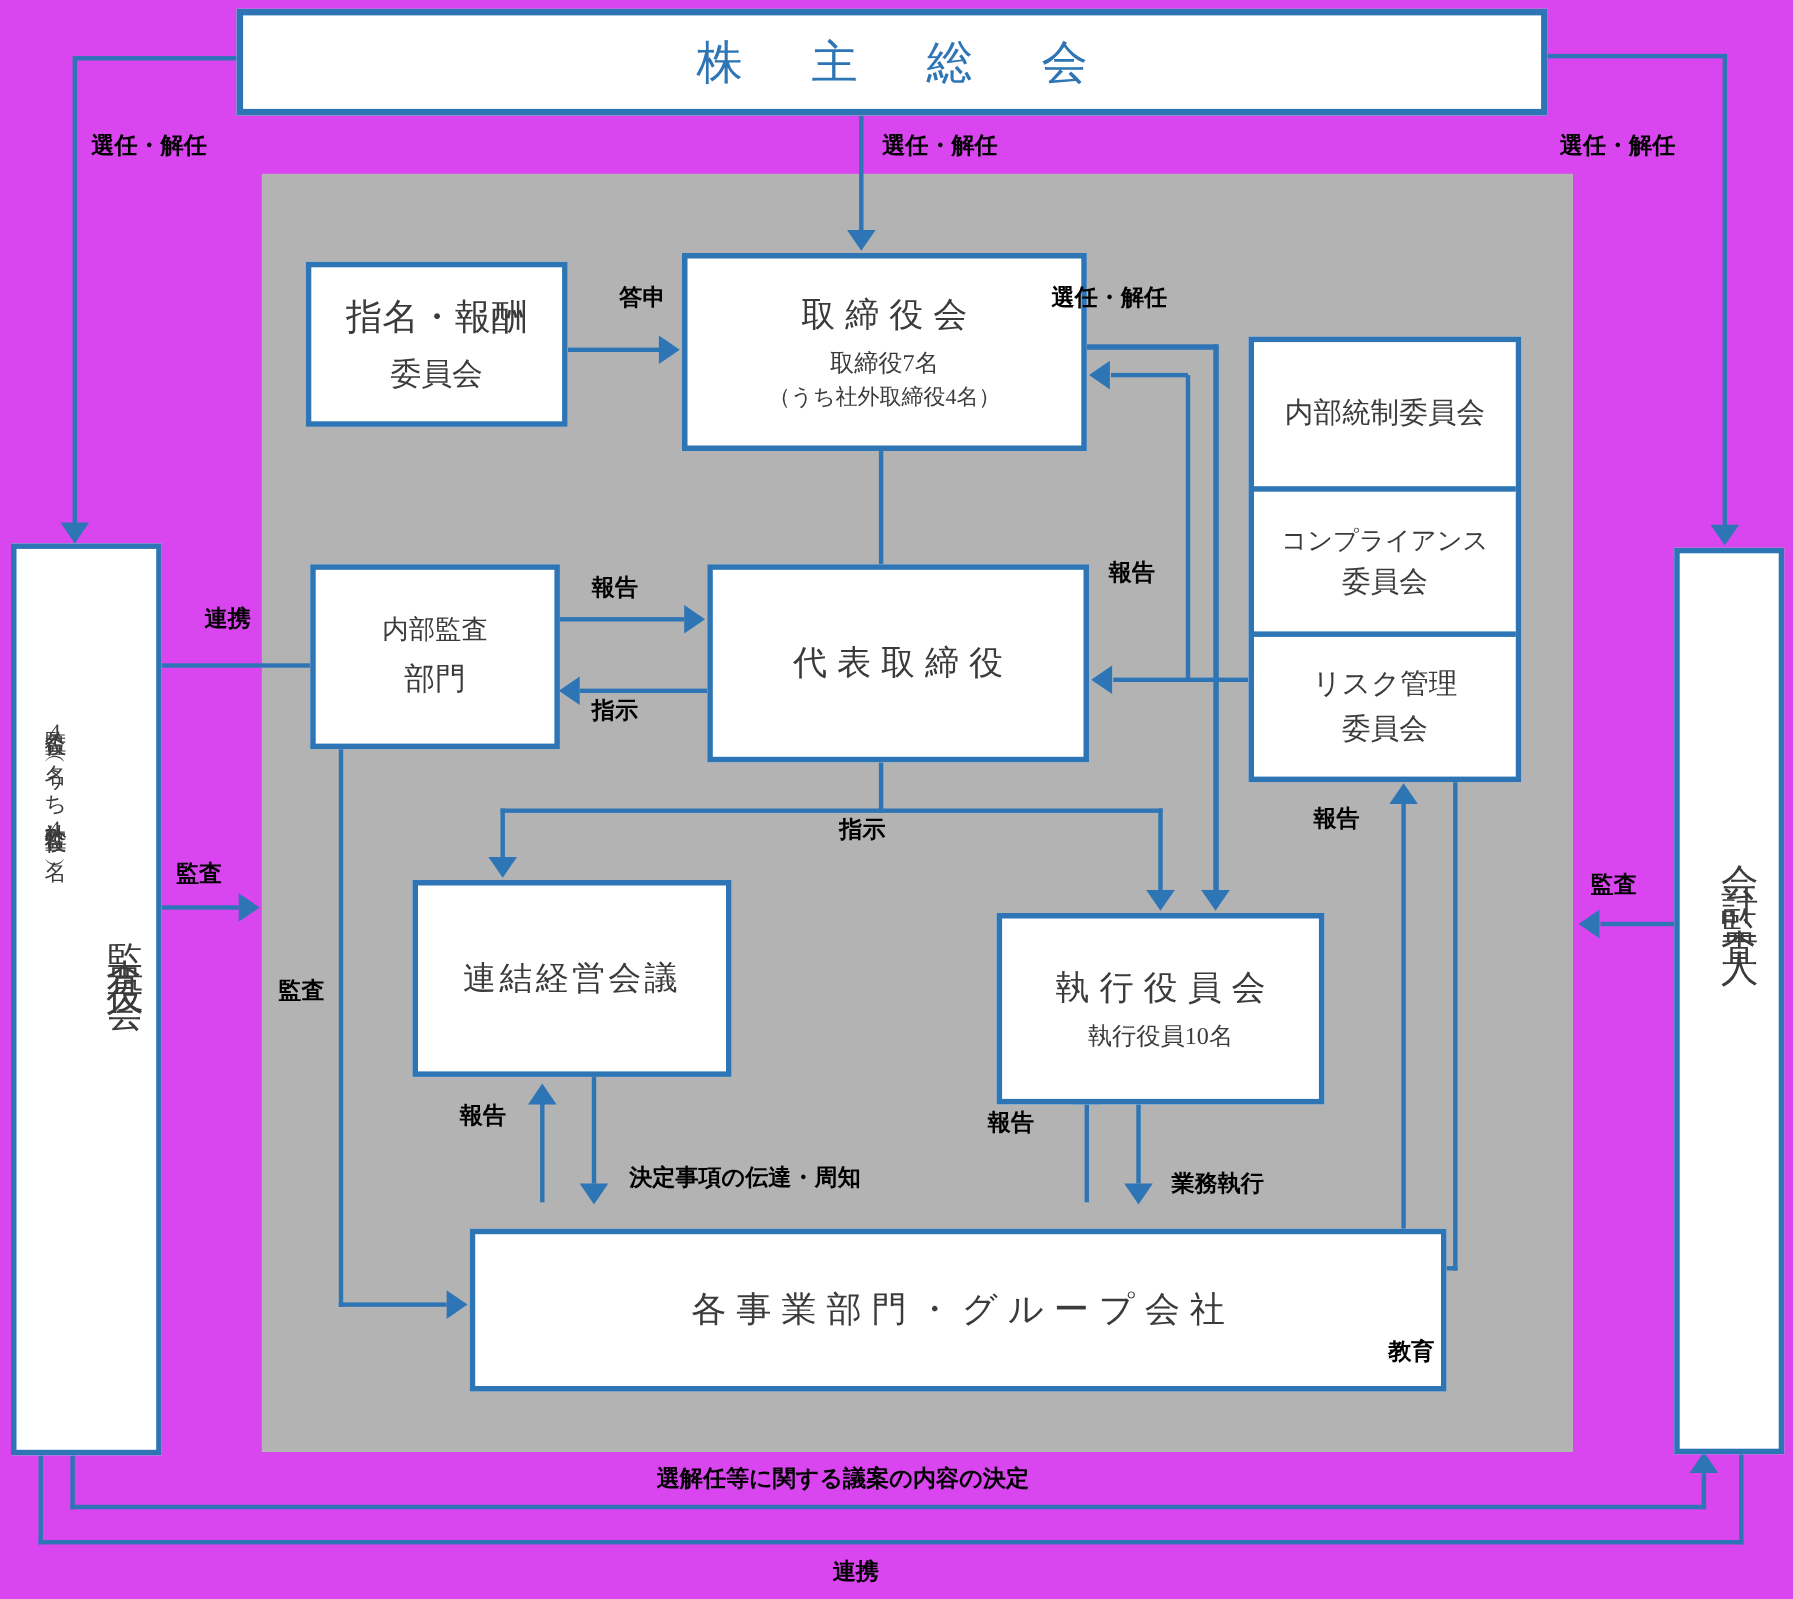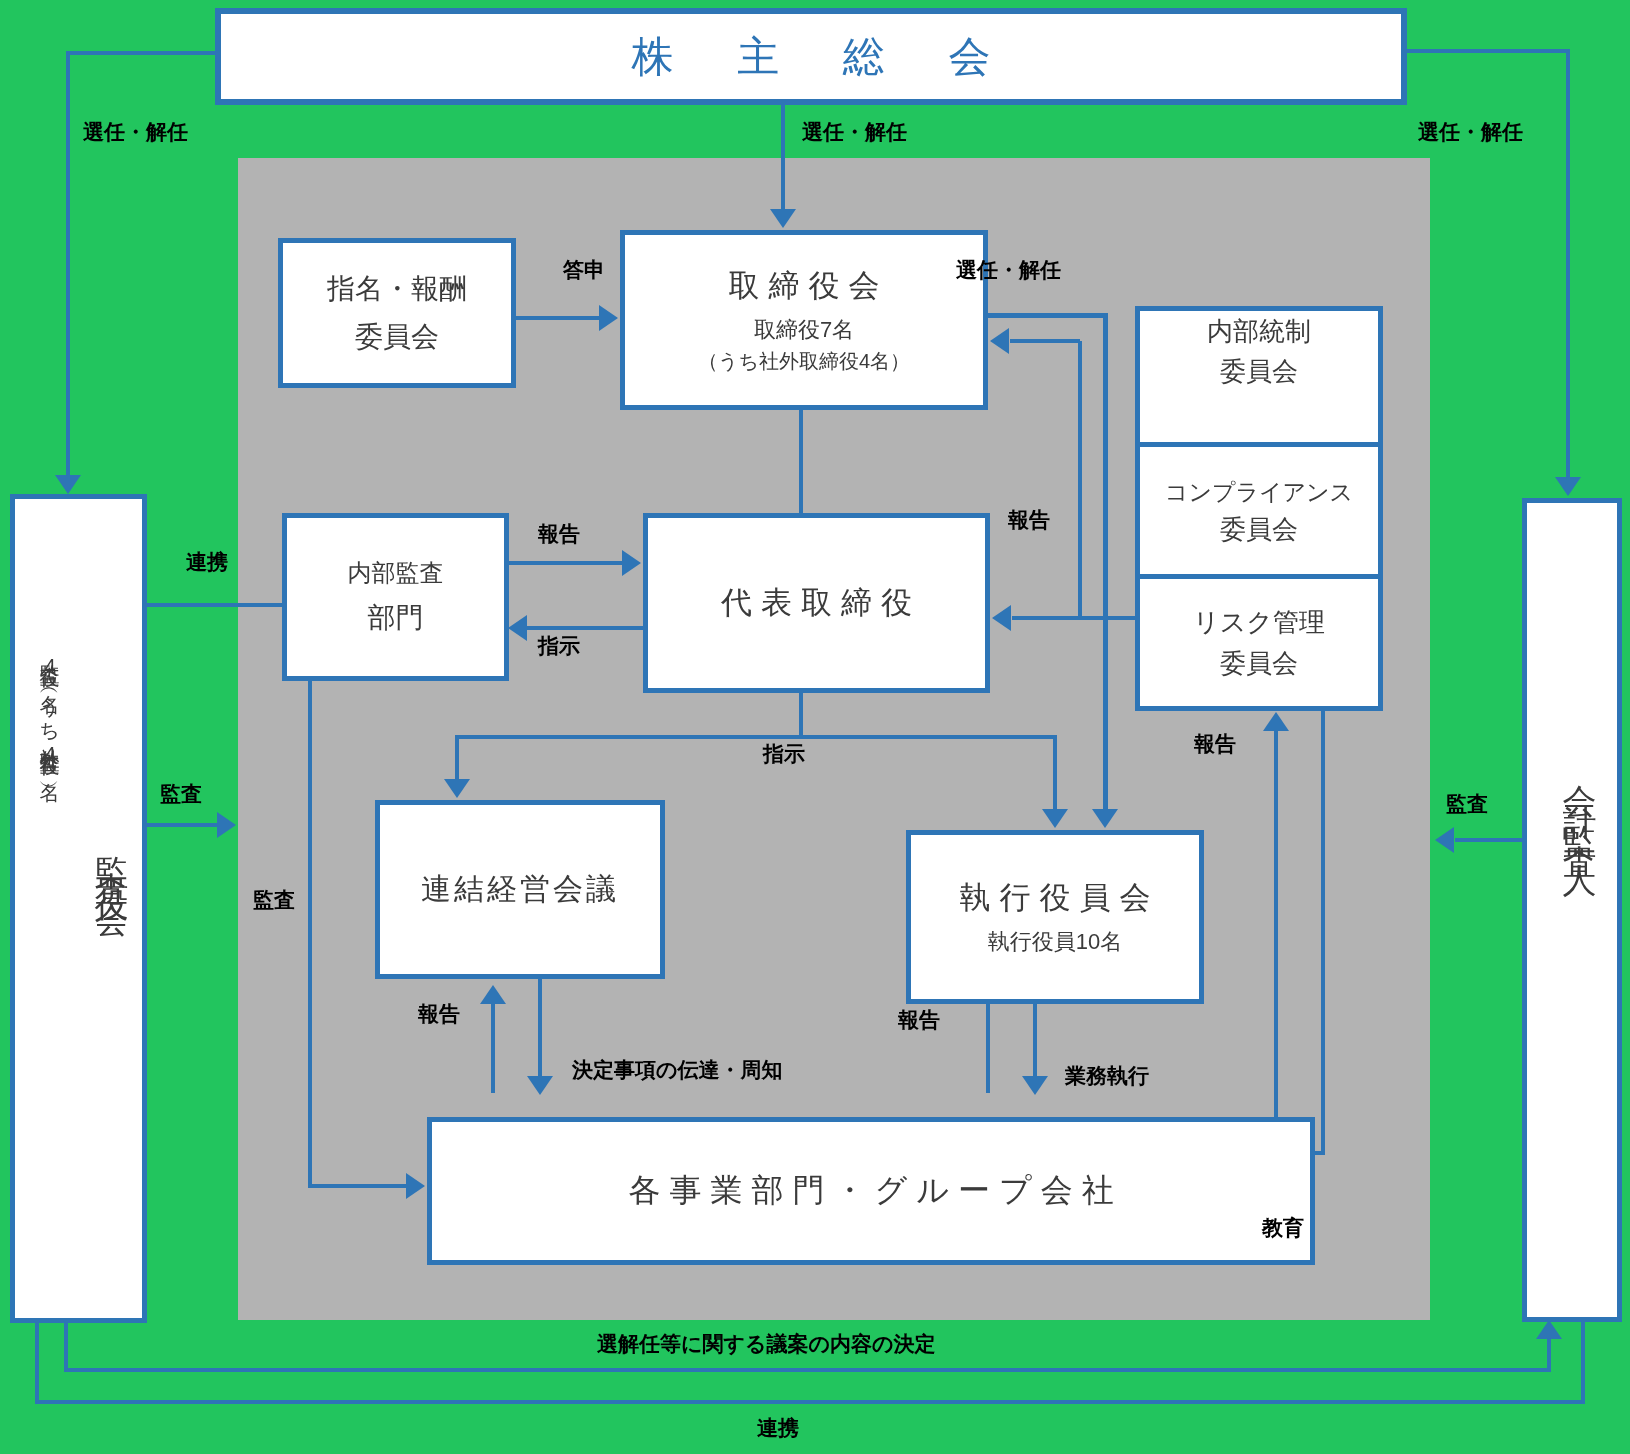--- a/index.html
+++ b/index.html
@@ -1,17 +1,17 @@
 <!DOCTYPE html>
 <html><head>
 <meta charset="utf-8">
 <style>
   html,body{margin:0;padding:0;background:#fff;}
-  #stage{position:relative;width:1630px;height:1454px;background:#22c55e;overflow:hidden;
-         font-family:Liberation Sans, sans-serif;}
+  #stage{position:relative;width:1630px;height:1454px;background:#d946ef;overflow:hidden;
+         font-family:Liberation Serif, serif;}
   .gray{position:absolute;background:#b3b3b3;}
   .box{position:absolute;background:#fff;border:5px solid #2e75b6;box-sizing:border-box;
        display:flex;flex-direction:column;align-items:center;justify-content:center;
        text-align:center;color:#3b3b3b;}
   .ln{position:absolute;background:#2e75b6;}
   .tri{position:absolute;width:0;height:0;}
   .tri.down{border-left:13px solid transparent;border-right:13px solid transparent;border-top:19px solid #2e75b6;}
   .tri.up{border-left:13px solid transparent;border-right:13px solid transparent;border-bottom:19px solid #2e75b6;}
   .tri.left{border-top:13px solid transparent;border-bottom:13px solid transparent;border-right:19px solid #2e75b6;}
   .tri.right{border-top:13px solid transparent;border-bottom:13px solid transparent;border-left:19px solid #2e75b6;}
@@ -102,32 +102,32 @@
 
   <div class="ln" style="left:35px;top:1323px;width:4px;height:81px;"></div>
   <div class="ln" style="left:35px;top:1400px;width:1550px;height:4px;"></div>
   <div class="ln" style="left:1581px;top:1322px;width:4px;height:82px;"></div>
 
   <div class="box" style="left:215px;top:8px;width:1192px;height:97px;border-width:6px;">
     <div style="font-size:42px;letter-spacing:26px;color:#2e75b6;text-indent:26px;">株 主 総 会</div>
   </div>
 
   <div class="box" style="left:278px;top:238px;width:238px;height:150px;">
-    <div style="font-size:28px;line-height:1.7;text-align:center;">指名・報酬</div>
+    <div style="font-size:33px;line-height:1.7;text-align:center;">指名・報酬</div>
     <div style="font-size:28px;line-height:1.7;">委員会</div>
   </div>
 
   <div class="box" style="left:620px;top:230px;width:368px;height:180px;">
     <div style="font-size:31px;letter-spacing:9px;text-indent:9px;margin-bottom:6px;">取締役会</div>
     <div style="font-size:22px;line-height:1.5;">取締役7名</div>
     <div style="font-size:20px;line-height:1.5;text-align:right;">（うち社外取締役4名）</div>
   </div>
 
   <div class="box" style="left:1135px;top:306px;width:248px;height:405px;padding:0;display:block;">
-    <div style="height:131px;display:flex;flex-direction:column;align-items:center;">
+    <div style="height:131px;display:flex;flex-direction:row;align-items:center;justify-content:center;">
       <div style="font-size:26px;line-height:1.55;">内部統制</div>
       <div style="font-size:26px;line-height:1.55;">委員会</div>
     </div>
     <div style="height:127px;border-top:5px solid #2e75b6;display:flex;flex-direction:column;align-items:center;justify-content:center;">
       <div style="font-size:23px;line-height:1.6;">コンプライアンス</div>
       <div style="font-size:26px;line-height:1.4;">委員会</div>
     </div>
     <div style="height:127px;border-top:5px solid #2e75b6;display:flex;flex-direction:column;align-items:center;justify-content:center;">
       <div style="font-size:26px;line-height:1.55;">リスク管理</div>
       <div style="font-size:26px;line-height:1.55;">委員会</div>

